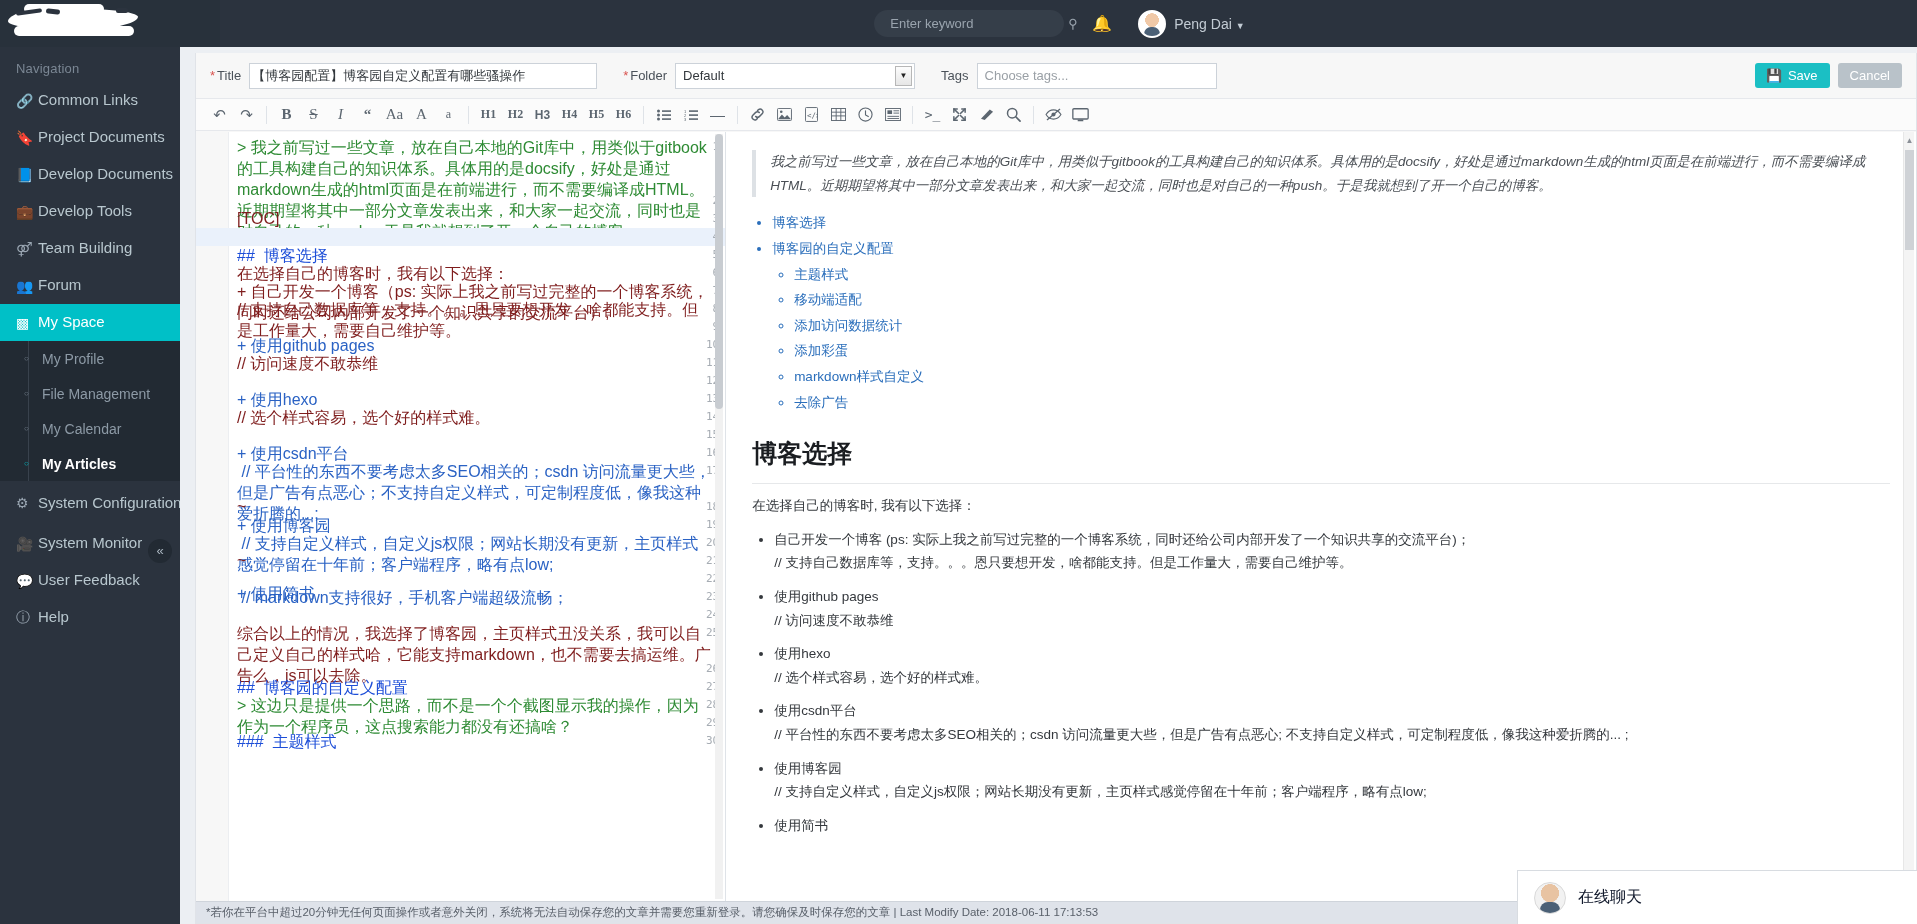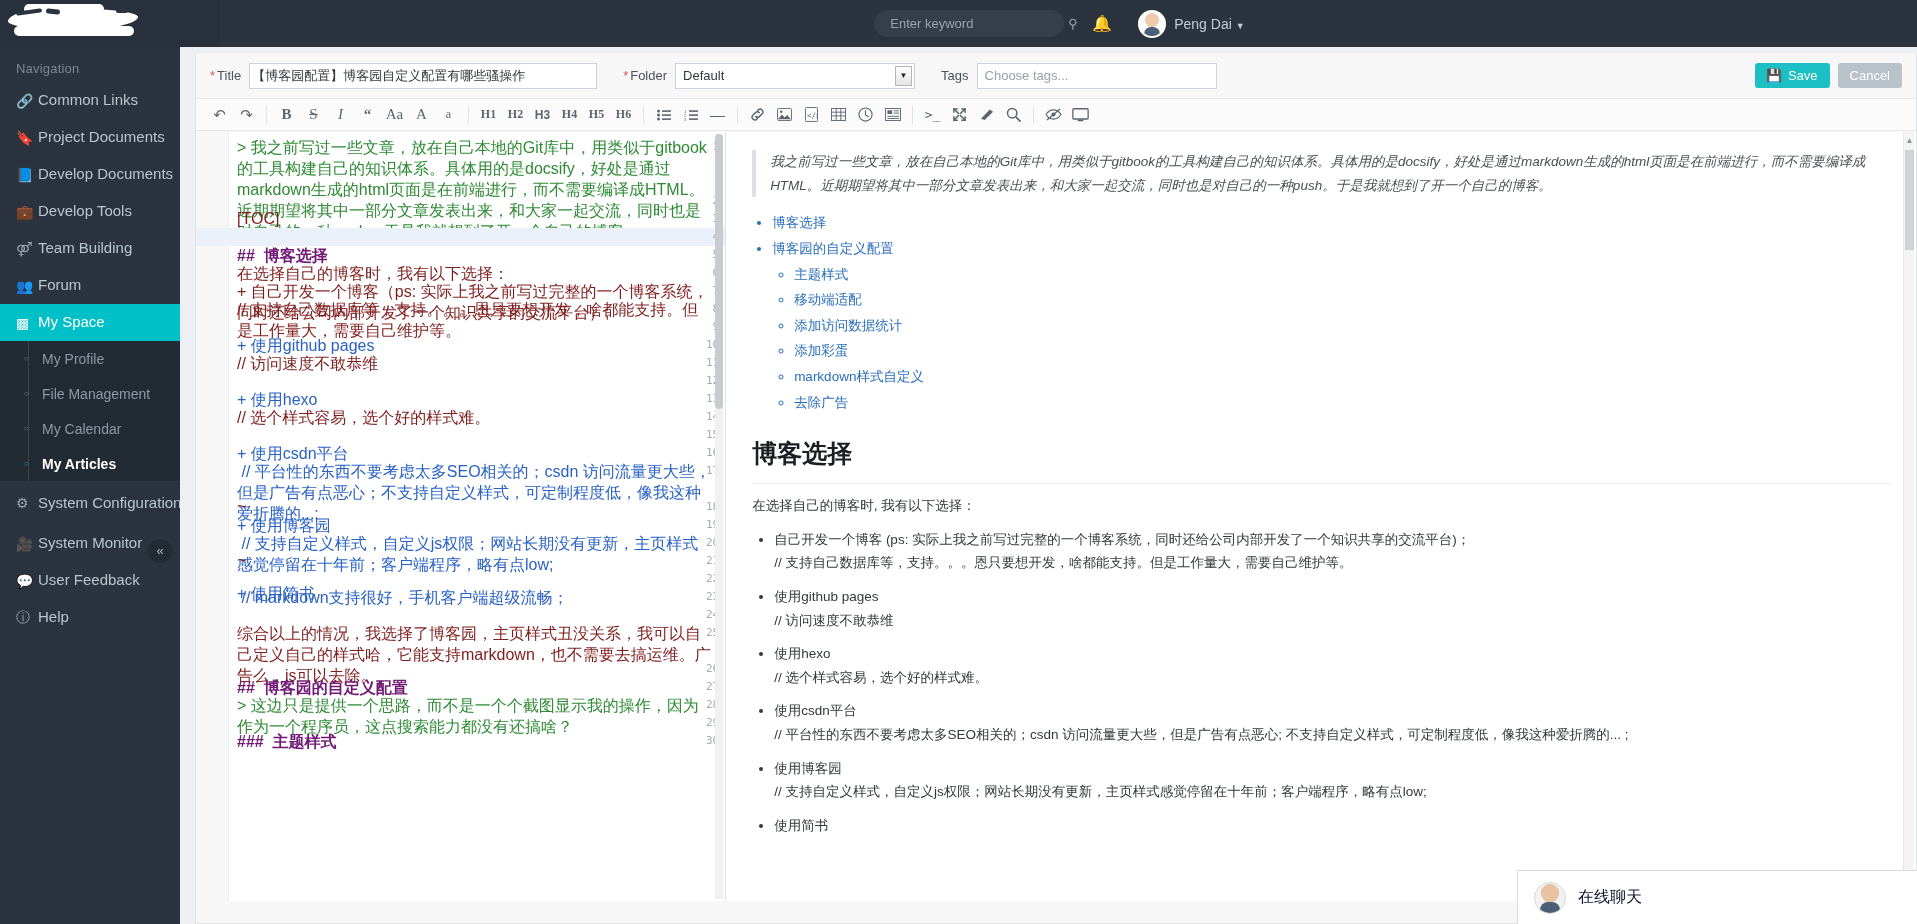--- a/index.html
+++ b/index.html
@@ -154,21 +154,21 @@
     position: absolute; left: 0; top: 0; bottom: 0; width: 33px;
     background: #f7f7f7; border-right: 1px solid #eceef1;
   }
   .ln {
     position: absolute; right: 6px; font-size: 11px; color: #a6acb3;
     font-family: "DejaVu Sans Mono", monospace;
   }
   .cl { position: absolute; left: 0; right: 0; white-space: pre-wrap; }
   .c-green { color: #2e8b34; }
   .c-blue  { color: #2a62c4; }
-  .c-navy  { color: #701a75; font-weight: bold; }
+  .c-navy  { color: #1d4ed8; font-weight: normal; }
   .c-dark  { color: #7f1d1d; }
   .hl-row { position:absolute; left:0; right:0; background:#eaf1fb; }
   #ed-scroll {
     position: absolute; right: 2px; top: 2px; width: 8px; bottom: 2px; background: #f1f1f1;
   }
   #ed-thumb { position:absolute; left:0; top:0; width:8px; height:275px; background:#c8ccd1; border-radius:4px;}
   #preview {
     flex: 1 1 auto; position: relative; overflow: hidden; background: #fff;
     padding: 14px 26px 0 26px; font-size: 13.5px; color: #34383d; line-height: 1.75;
   }
@@ -557,19 +557,20 @@
           <li><span>使用简书</span></li>
         </ul>
         <div id="pv-scrollbar">
           <div class="sb-arrow" style="top:2px;">▲</div>
           <div id="pv-thumb"></div>
           <div class="sb-arrow" style="bottom:2px;">▼</div>
         </div>
       </div>
     </div>
 
+    <div id="statusbar">*若你在平台中超过20分钟无任何页面操作或者意外关闭，系统将无法自动保存您的文章并需要您重新登录。请您确保及时保存您的文章 | Last Modify Date: 2018-06-11 17:13:53</div>
   </div>
 </div>
 
 <div id="chat">
   <div id="chat-avatar"></div>
   <div id="chat-label">在线聊天</div>
 </div>
 
 </body></html>

